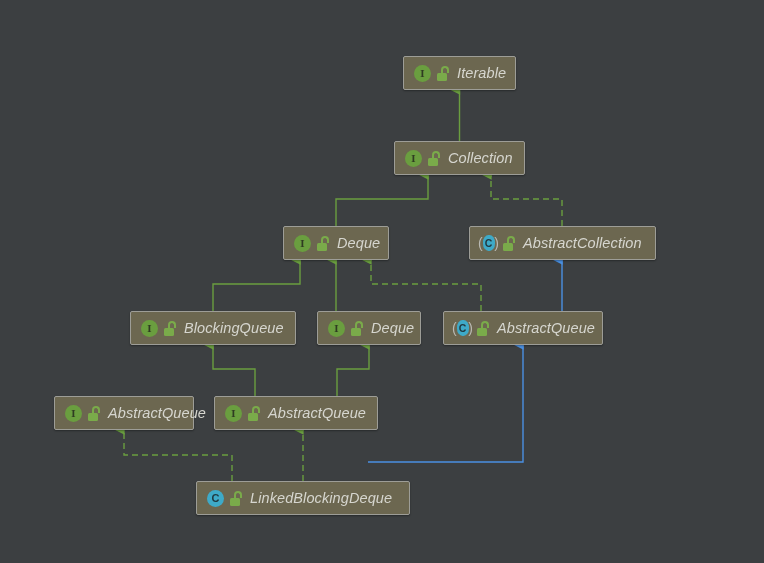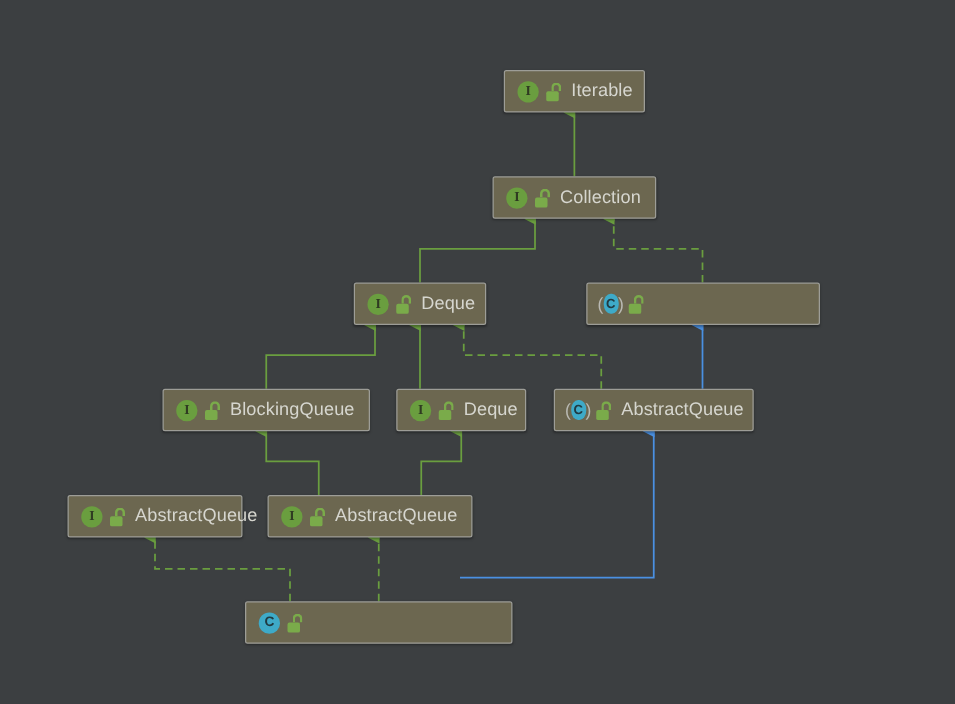--- a/index.html
+++ b/index.html
@@ -24,20 +24,21 @@
     align-items:center;
     padding:0 12px 0 9px;
     white-space:nowrap;
     box-shadow:0 1px 2px rgba(0,0,0,.35);
   }
   .node .label{
     color:#d6d6cf;
     font-size:14.5px;
     letter-spacing:.1px;
     margin-left:7px;
+    font-style:italic;
   }
 
   
   .ticon{
     position:relative;
     width:19px;height:19px;
     flex:0 0 19px;
     display:flex;align-items:center;justify-content:center;
   }
   .ticon .disc{
@@ -154,20 +155,21 @@
     <div class="node" style="left: 469px; top: 226px; width: 187px;">
       <span class="ticon abs">
         <span class="par l">(</span>
         <span class="par r">)</span>
         <span class="disc">C</span>
       </span>
       <span class="lock">
         <span class="shackle"></span>
         <span class="body"></span>
       </span>
+      <span class="label">AbstractCollection</span>
     </div>
     <div class="node" style="left: 130px; top: 311px; width: 166px;">
       <span class="ticon iface">
         <span class="disc">I</span>
       </span>
       <span class="lock">
         <span class="shackle"></span>
         <span class="body"></span>
       </span>
       <span class="label">BlockingQueue</span>
@@ -215,14 +217,15 @@
       <span class="label">AbstractQueue</span>
     </div>
     <div class="node" style="left: 196px; top: 481px; width: 214px;">
       <span class="ticon cls">
         <span class="disc">C</span>
       </span>
       <span class="lock">
         <span class="shackle"></span>
         <span class="body"></span>
       </span>
+      <span class="label">LinkedBlockingDeque</span>
     </div>
   </div>
 
 </body></html>

